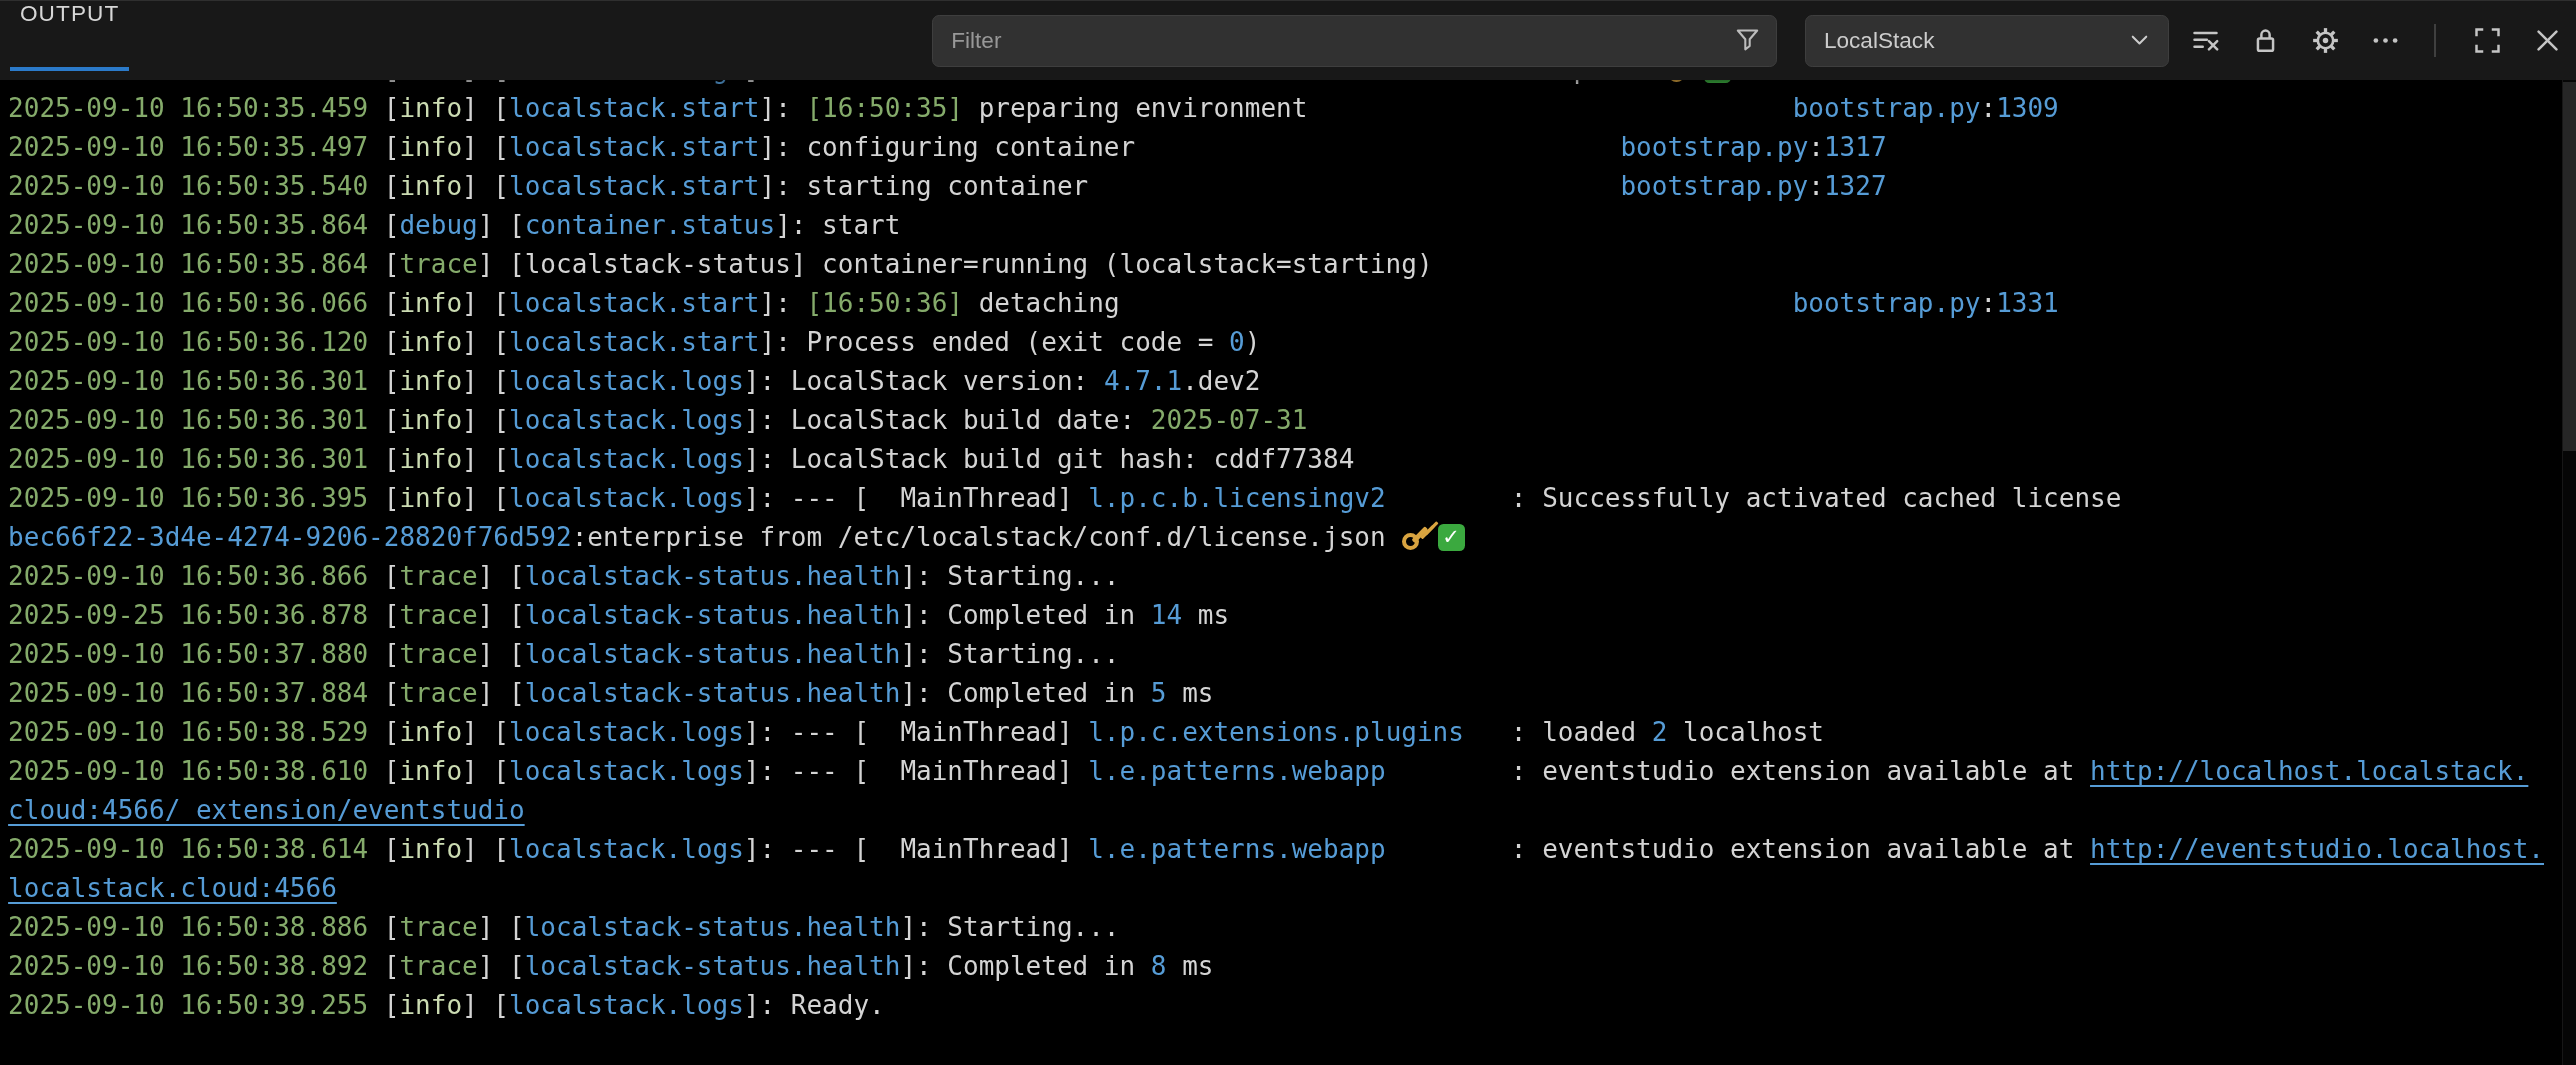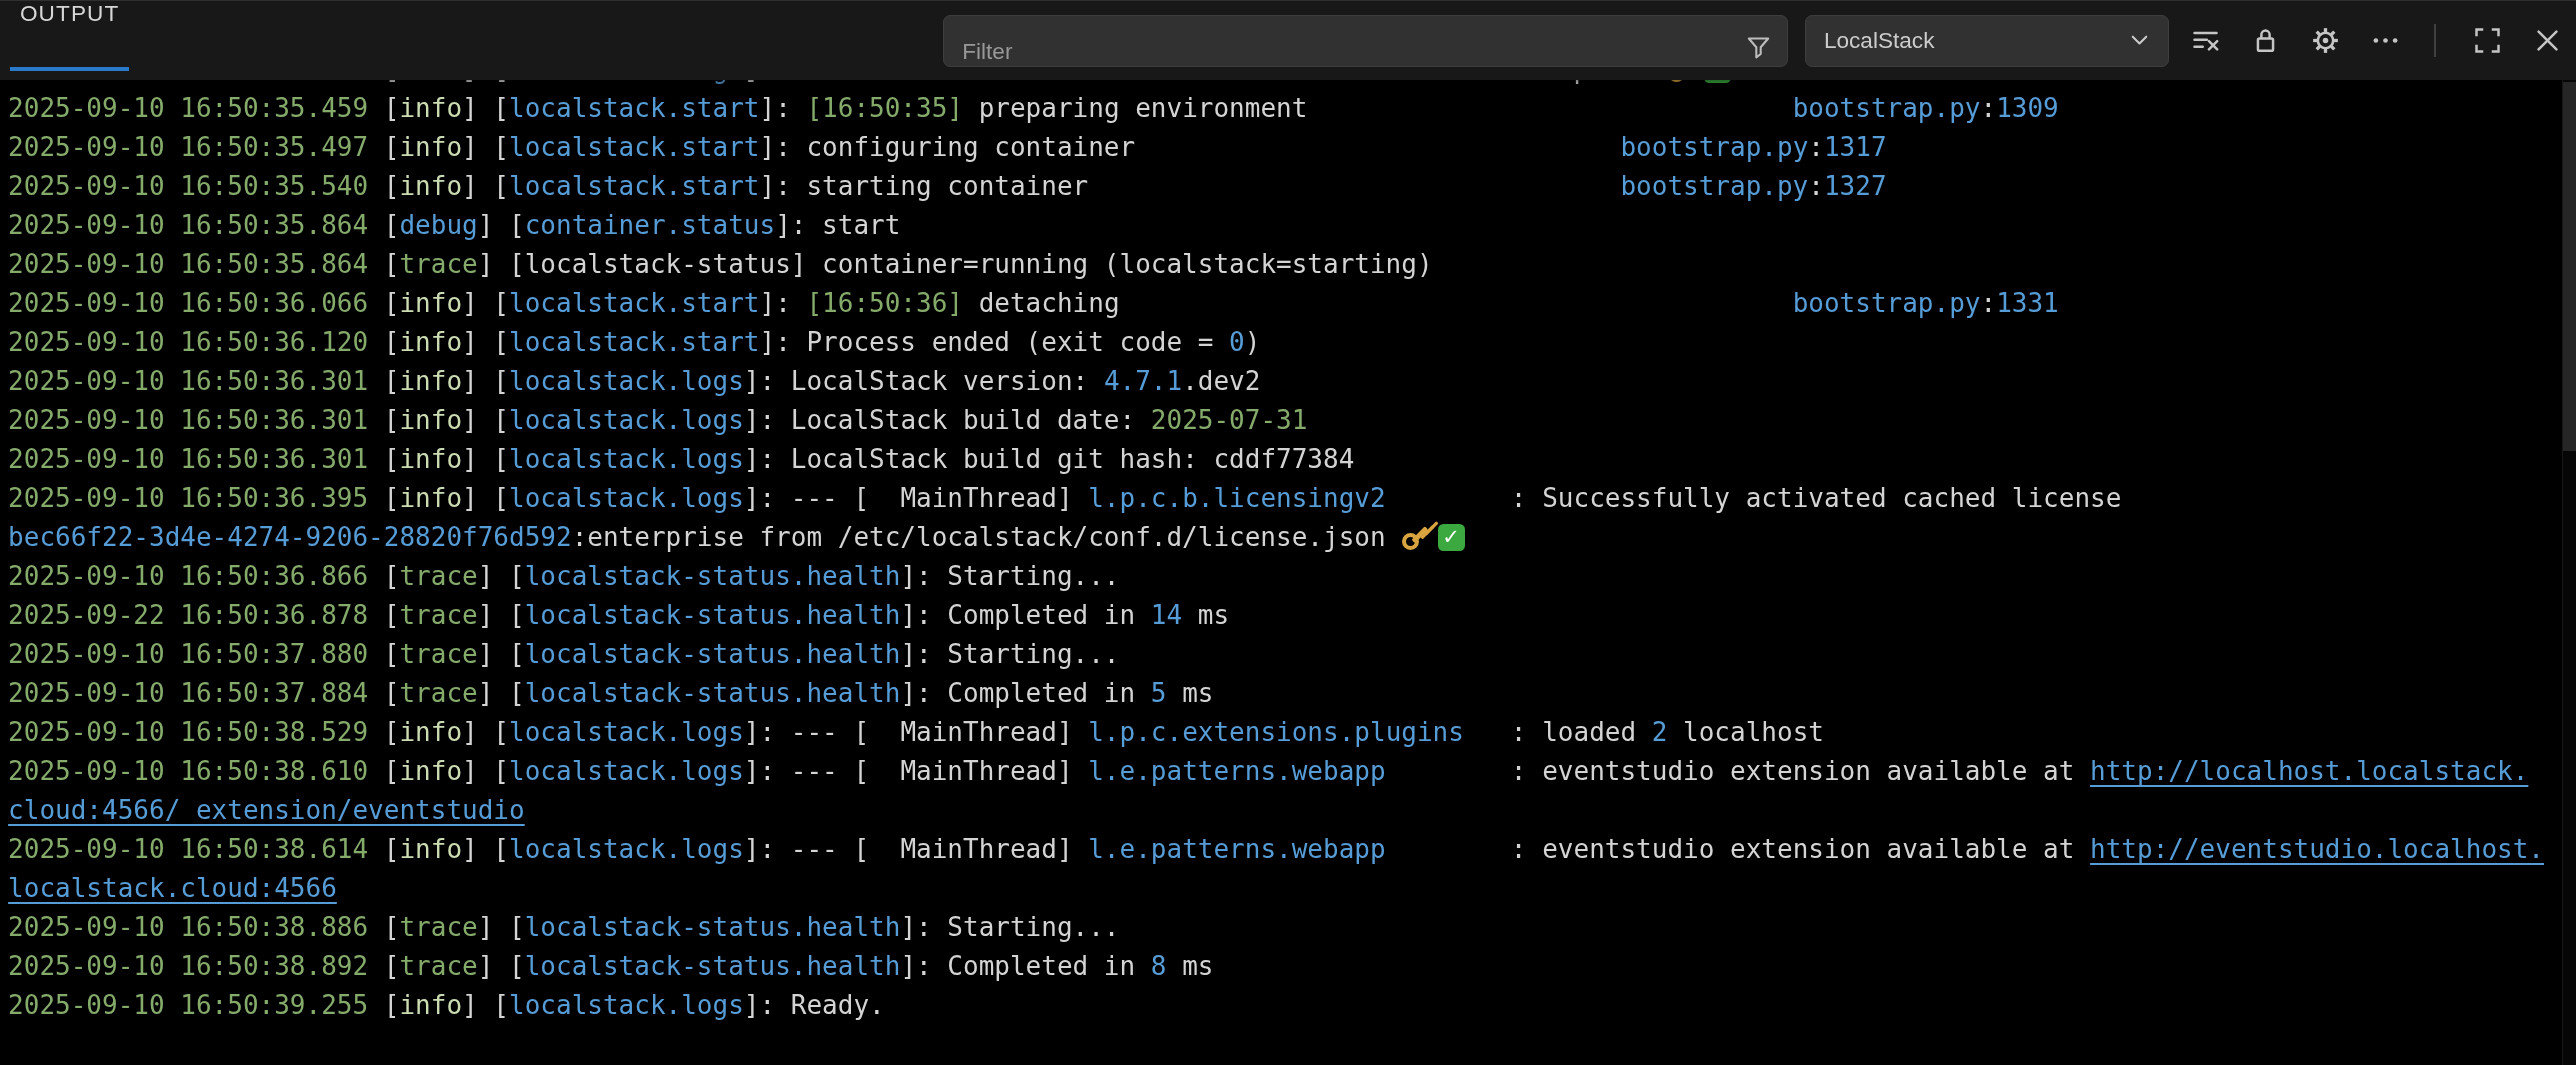--- a/index.html
+++ b/index.html
@@ -5,21 +5,21 @@
   html,body{margin:0;padding:0;background:#1d1d1d;width:2576px;height:1066px;overflow:hidden;}
   .window{position:relative;width:2576px;height:1066px;background:#1d1d1d;border-top:1.8px solid #2f2f2f;box-sizing:border-box;}
   
   .hdr{height:79px;background:#181818;display:flex;align-items:center;padding:0 9px 0 16.3px;box-sizing:border-box;
        font-family:"Liberation Sans",sans-serif;color:#cccccc;}
   .tab{position:relative;height:100%;display:flex;padding:0 3.6px;margin-right:18px;cursor:pointer;}
   .tab .lbl{font-size:22.6px;letter-spacing:1.1px;color:#d7d7d7;}
   .tab::after{content:"";position:absolute;left:-6.3px;right:-6.3px;bottom:9px;height:3.6px;background:#2b7ac9;}
   .spacer{flex:1;}
   .filterbox{width:845px;height:52px;background:#313131;border:0.9px solid #3e3e3e;border-radius:7.2px;
-             display:flex;align-items:flex-end;padding:0 12.6px 0 16.3px;box-sizing:border-box;margin-right:17px;}
+             display:flex;align-items:center;padding:0 12.6px 0 16.3px;box-sizing:border-box;margin-right:28px;}
   .filterbox input{flex:1;background:transparent;border:none;outline:none;color:#cccccc;font-size:22.6px;
                    font-family:"Liberation Sans",sans-serif;}
   .filterbox input::placeholder{color:#989898;}
   .select{width:364px;height:52px;background:#313131;border:0.9px solid #3e3e3e;border-radius:7.2px;
           display:flex;align-items:center;justify-content:space-between;padding:0 14.5px 0 18px;box-sizing:border-box;
           margin-right:16.3px;cursor:pointer;gap:20px;}
   .select .val{font-size:22.6px;color:#cccccc;}
   .iconbtn{width:40px;height:40px;display:flex;align-items:center;justify-content:center;background:transparent;
            border:none;padding:0;margin:0 0 0 20px;cursor:pointer;border-radius:5.4px;}
   .iconbtn:first-of-type{margin-left:0;}
@@ -147,21 +147,21 @@
       <div class="row"><span class="c-g">2025-09-10 16:50:35.864 </span><span class="c-w">[</span><span class="c-b">debug</span><span class="c-w">] [</span><span class="c-b">container.status</span><span class="c-w">]: start</span></div>
       <div class="row"><span class="c-g">2025-09-10 16:50:35.864 </span><span class="c-w">[</span><span class="c-g">trace</span><span class="c-w">] [localstack-status] container=running (localstack=starting)</span></div>
       <div class="row"><span class="c-g">2025-09-10 16:50:36.066 </span><span class="c-w">[</span><span class="c-i">info</span><span class="c-w">] [</span><span class="c-b">localstack.start</span><span class="c-w">]: </span><span class="c-g">[16:50:36]</span><span class="c-w"> detaching</span><span class="c-w">                                           </span><span class="c-b">bootstrap.py</span><span class="c-w">:</span><span class="c-b">1331</span></div>
       <div class="row"><span class="c-g">2025-09-10 16:50:36.120 </span><span class="c-w">[</span><span class="c-i">info</span><span class="c-w">] [</span><span class="c-b">localstack.start</span><span class="c-w">]: Process ended (exit code = </span><span class="c-b">0</span><span class="c-w">)</span></div>
       <div class="row"><span class="c-g">2025-09-10 16:50:36.301 </span><span class="c-w">[</span><span class="c-i">info</span><span class="c-w">] [</span><span class="c-b">localstack.logs</span><span class="c-w">]: LocalStack version: </span><span class="c-b">4.7.1</span><span class="c-w">.dev2</span></div>
       <div class="row"><span class="c-g">2025-09-10 16:50:36.301 </span><span class="c-w">[</span><span class="c-i">info</span><span class="c-w">] [</span><span class="c-b">localstack.logs</span><span class="c-w">]: LocalStack build date: </span><span class="c-g">2025-07-31</span></div>
       <div class="row"><span class="c-g">2025-09-10 16:50:36.301 </span><span class="c-w">[</span><span class="c-i">info</span><span class="c-w">] [</span><span class="c-b">localstack.logs</span><span class="c-w">]: LocalStack build git hash: cddf77384</span></div>
       <div class="row"><span class="c-g">2025-09-10 16:50:36.395 </span><span class="c-w">[</span><span class="c-i">info</span><span class="c-w">] [</span><span class="c-b">localstack.logs</span><span class="c-w">]: --- [  MainThread] </span><span class="c-b">l.p.c.b.licensingv2</span><span class="c-w">        : Successfully activated cached license</span></div>
       <div class="row"><span class="c-b">bec66f22-3d4e-4274-9206-28820f76d592</span><span class="c-w">:enterprise from /etc/localstack/conf.d/license.json </span><span class="ic ic-key"></span><span class="ic ic-check"></span></div>
       <div class="row"><span class="c-g">2025-09-10 16:50:36.866 </span><span class="c-w">[</span><span class="c-g">trace</span><span class="c-w">] [</span><span class="c-b">localstack-status.health</span><span class="c-w">]: Starting...</span></div>
-      <div class="row"><span class="c-g">2025-09-22 16:50:36.878 </span><span class="c-w">[</span><span class="c-g">trace</span><span class="c-w">] [</span><span class="c-b">localstack-status.health</span><span class="c-w">]: Completed in </span><span class="c-b">14</span><span class="c-w"> ms</span></div>
+      <div class="row"><span class="c-g">2025-09-25 16:50:36.878 </span><span class="c-w">[</span><span class="c-g">trace</span><span class="c-w">] [</span><span class="c-b">localstack-status.health</span><span class="c-w">]: Completed in </span><span class="c-b">14</span><span class="c-w"> ms</span></div>
       <div class="row"><span class="c-g">2025-09-10 16:50:37.880 </span><span class="c-w">[</span><span class="c-g">trace</span><span class="c-w">] [</span><span class="c-b">localstack-status.health</span><span class="c-w">]: Starting...</span></div>
       <div class="row"><span class="c-g">2025-09-10 16:50:37.884 </span><span class="c-w">[</span><span class="c-g">trace</span><span class="c-w">] [</span><span class="c-b">localstack-status.health</span><span class="c-w">]: Completed in </span><span class="c-b">5</span><span class="c-w"> ms</span></div>
       <div class="row"><span class="c-g">2025-09-10 16:50:38.529 </span><span class="c-w">[</span><span class="c-i">info</span><span class="c-w">] [</span><span class="c-b">localstack.logs</span><span class="c-w">]: --- [  MainThread] </span><span class="c-b">l.p.c.extensions.plugins</span><span class="c-w">   : loaded </span><span class="c-b">2</span><span class="c-w"> localhost</span></div>
       <div class="row"><span class="c-g">2025-09-10 16:50:38.610 </span><span class="c-w">[</span><span class="c-i">info</span><span class="c-w">] [</span><span class="c-b">localstack.logs</span><span class="c-w">]: --- [  MainThread] </span><span class="c-b">l.e.patterns.webapp</span><span class="c-w">        : eventstudio extension available at </span><span class="c-l">http://localhost.localstack.</span></div>
       <div class="row"><span class="c-l">cloud:4566/_extension/eventstudio</span></div>
       <div class="row"><span class="c-g">2025-09-10 16:50:38.614 </span><span class="c-w">[</span><span class="c-i">info</span><span class="c-w">] [</span><span class="c-b">localstack.logs</span><span class="c-w">]: --- [  MainThread] </span><span class="c-b">l.e.patterns.webapp</span><span class="c-w">        : eventstudio extension available at </span><span class="c-l">http://eventstudio.localhost.</span></div>
       <div class="row"><span class="c-l">localstack.cloud:4566</span></div>
       <div class="row"><span class="c-g">2025-09-10 16:50:38.886 </span><span class="c-w">[</span><span class="c-g">trace</span><span class="c-w">] [</span><span class="c-b">localstack-status.health</span><span class="c-w">]: Starting...</span></div>
       <div class="row"><span class="c-g">2025-09-10 16:50:38.892 </span><span class="c-w">[</span><span class="c-g">trace</span><span class="c-w">] [</span><span class="c-b">localstack-status.health</span><span class="c-w">]: Completed in </span><span class="c-b">8</span><span class="c-w"> ms</span></div>
       <div class="row"><span class="c-g">2025-09-10 16:50:39.255 </span><span class="c-w">[</span><span class="c-i">info</span><span class="c-w">] [</span><span class="c-b">localstack.logs</span><span class="c-w">]: Ready.</span></div>

